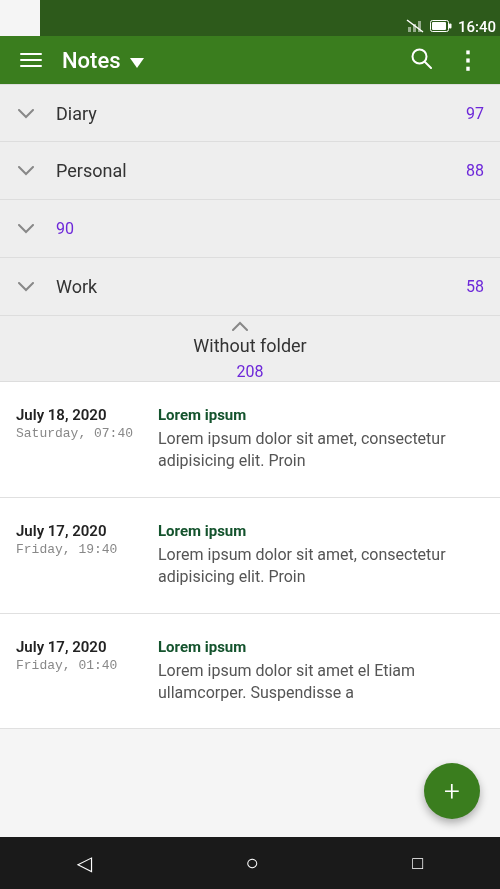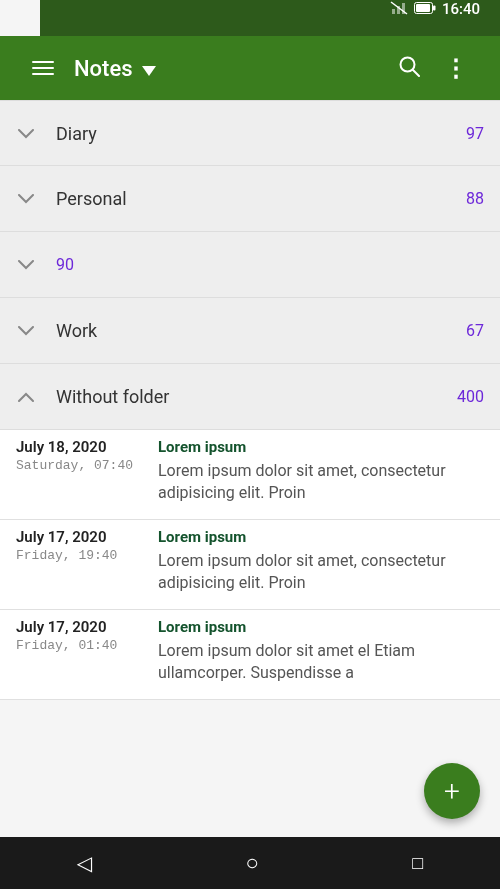--- a/index.html
+++ b/index.html
@@ -16,46 +16,46 @@
       overflow: hidden;
       display: flex;
       flex-direction: column;
     }
 
     
     .status-bar {
       background: #2d5a1b;
       height: 36px;
       display: flex;
-      align-items: flex-start;
+      align-items: flex-end;
       justify-content: flex-end;
-      padding: 0 20px;
+      padding: 0 4px;
       gap: 6px;
       margin-left: 40px;
     }
 
     .status-bar-right {
       display: flex;
       align-items: center;
       gap: 6px;
     }
 
     .status-time {
       color: white;
       font-size: 15px;
       font-weight: 500;
     }
 
     
     .toolbar {
       background: #3a7d1e;
-      height: 64px;
-      display: flex;
-      align-items: center;
-      padding: 0 28px;
+      height: 48px;
+      display: flex;
+      align-items: center;
+      padding: 0 16px;
       gap: 16px;
     }
 
     .toolbar-menu-icon {
       color: white;
       font-size: 20px;
       cursor: pointer;
       display: flex;
       flex-direction: column;
       gap: 4px;
@@ -104,21 +104,21 @@
     
     .content {
       flex: 1;
       background: #f5f5f5;
       overflow-y: auto;
     }
 
     
     .category-row {
       background: #eeeeee;
-      height: 66px;
+      height: 58px;
       display: flex;
       align-items: center;
       padding: 0 16px;
       border-bottom: 1px solid #ddd;
       cursor: pointer;
     }
 
     .category-row:first-child {
       border-top: 1px solid #ddd;
     }
@@ -144,35 +144,36 @@
 
     
     .without-folder-row {
       background: #eeeeee;
       height: 66px;
       display: flex;
       align-items: center;
       padding: 0 16px;
       border-bottom: 1px solid #ddd;
       cursor: pointer;
+      flex-direction: column;
     }
 
     .chevron-up {
       color: #888;
       font-size: 16px;
       margin-right: 20px;
       width: 20px;
       text-align: center;
     }
 
     
     .note-item {
       background: white;
       border-bottom: 1px solid #e0e0e0;
-      padding: 8px 16px;
+      padding: 24px 16px;
       display: flex;
       gap: 12px;
       cursor: pointer;
       min-height: 90px;
       justify-content: center;
     }
 
     .note-date-section {
       min-width: 130px;
     }
@@ -324,30 +325,30 @@
         </span>
         <span class="category-count">90</span>
       </div>
       <div class="category-row">
         <span class="chevron-icon">
           <svg width="16" height="10" viewBox="0 0 16 10" fill="none">
             <path d="M1 1L8 8L15 1" stroke="#888" stroke-width="2" stroke-linecap="round"></path>
           </svg>
         </span>
         <span class="category-name">Work</span>
-        <span class="category-count">67</span>
+        <span class="category-count">58</span>
       </div>
       <div class="without-folder-row">
         <span class="chevron-up">
           <svg width="16" height="10" viewBox="0 0 16 10" fill="none">
             <path d="M1 9L8 2L15 9" stroke="#888" stroke-width="2" stroke-linecap="round"></path>
           </svg>
         </span>
         <span class="category-name">Without folder</span>
-        <span class="category-count">400</span>
+        <span class="category-count">208</span>
       </div>
     </div>
 
   <div id="notes-container">
 
   <div class="note-item">
       <div class="note-date-section">
         <div class="note-date-main">July 18, 2020</div>
         <div class="note-date-sub">Saturday, 07:40</div>
       </div>

